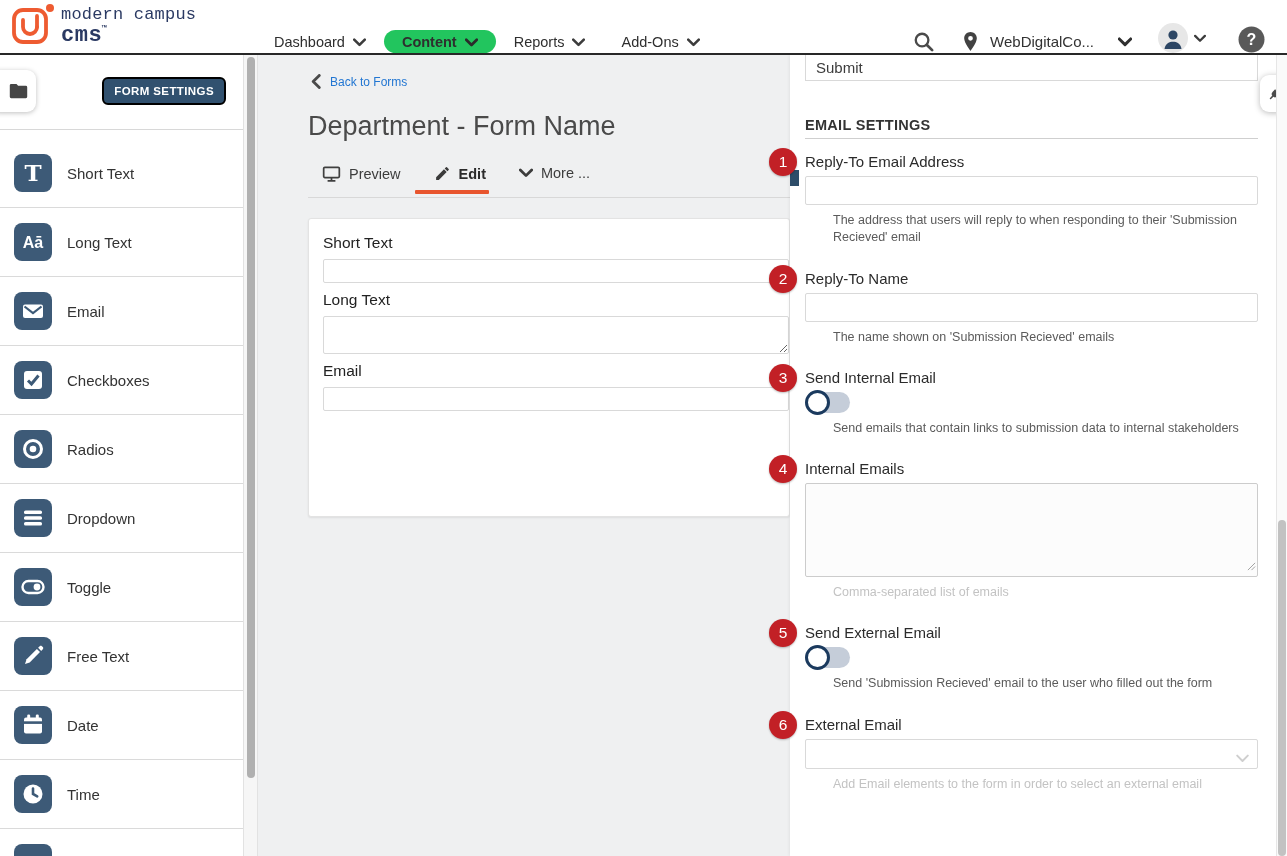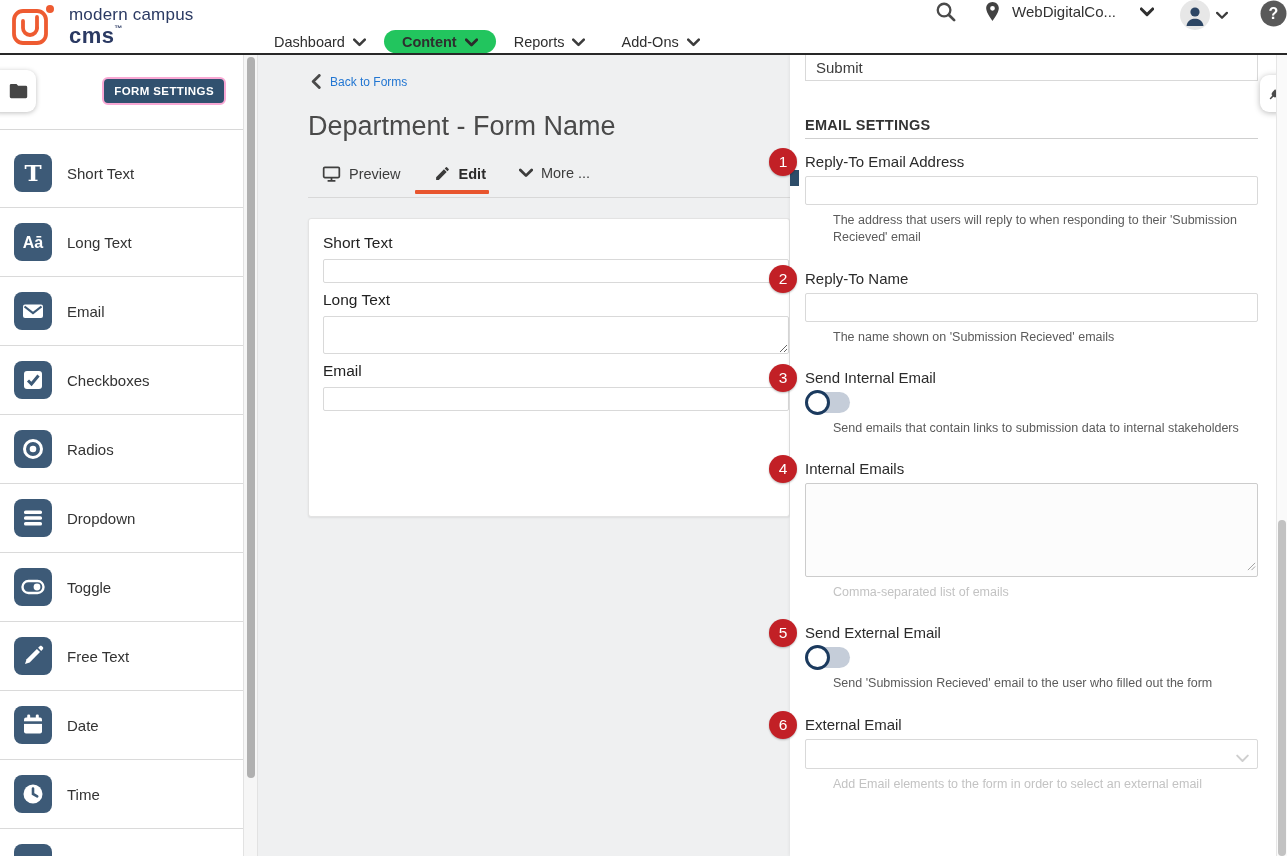--- a/index.html
+++ b/index.html
@@ -3,42 +3,42 @@
 <meta charset="utf-8">
 <style>
   * { box-sizing: border-box; margin: 0; padding: 0; }
   html,body { width:1287px; height:856px; overflow:hidden; }
   body { position:relative; background:#eff0f1; font-family:"Liberation Sans", sans-serif; color:#2e2e2e; }
 
   
   .topnav { position:absolute; top:0; left:0; width:1287px; height:55px;
     background:#fff; border-bottom:2px solid #282828; display:flex; align-items:stretch;
     padding-left:10px; z-index:50; }
-  .logo { display:flex; align-items:center; gap:13px; margin-right:28px; width:218px; }
+  .logo { display:flex; align-items:center; gap:5px; margin-right:28px; width:218px;font-family:Liberation Mono, monospace; }
   .logo-text { line-height:1; color:#2b3a63; }
   .logo-line1 { font-size:17px; letter-spacing:.2px; }
   .logo-line2 { font-size:22px; font-weight:bold; letter-spacing:.5px; margin-top:2px; }
   .logo-tm { font-size:8px; vertical-align:top; }
   .nav-menu { display:flex; align-items:stretch;margin-top:30px; }
   .nav-item { display:flex; align-items:center; gap:8px; padding:0 18px; font-size:14.5px;
     color:#2e2e2e; cursor:pointer; }
   .nav-item.active { background:#22c55e; font-weight:bold;border-radius:26px; }
-  .nav-right { margin-left:auto; display:flex; align-items:flex-start; }
+  .nav-right { margin-left:auto; display:flex; align-items:flex-end; padding-right:22px; }
   .site-picker { display:flex; align-items:center; gap:10px; margin-left:26px; font-size:15px; color:#323232; cursor:pointer; }
   .user-menu { display:flex; align-items:center; gap:6px; margin-left:26px; cursor:pointer; }
   .help-btn { margin-left:32px; cursor:pointer; display:flex; align-items:center; }
 
   
   .sidebar { position:absolute; top:55px; left:0; width:243px; bottom:0; background:#fff; z-index:10; overflow:hidden; }
   .sidebar-header { position:relative; height:75px; border-bottom:1px solid #d8d8d8; }
   .folder-card { position:absolute; left:-10px; top:15px; width:46px; height:42px; background:#fff;
     border-radius:9px; box-shadow:0 1px 5px rgba(0,0,0,.25); display:flex; align-items:center;
     justify-content:flex-end; padding-right:8px; cursor:pointer; }
   .form-settings-btn { position:absolute; right:17px; top:22px; background:#31516f; color:#fff;
-    border:2px solid #f9a8d4; border-radius:6px; font-size:11.5px; font-weight:bold;
+    border:2px solid #000000; border-radius:6px; font-size:11.5px; font-weight:bold;
     letter-spacing:.4px; padding:6px 10px; font-family:"Liberation Sans",sans-serif; cursor:pointer; }
   .tool-list { padding-top:9px; }
   .tool-item { height:69px; display:flex; align-items:center; gap:15px; padding-left:14px;
     border-bottom:1px solid #dadada; cursor:pointer; background:#fff; }
   .tool-icon { width:38px; height:38px; border-radius:8px; background:#3d5a77; flex:0 0 auto; }
   .tool-label { font-size:15px; color:#333; }
   .side-scroll { position:absolute; left:243px; top:55px; bottom:0; width:15px; background:#f6f6f6;
     border-left:1px solid #e2e2e2; border-right:1px solid #e2e2e2; z-index:15; }
   .side-scroll .thumb { position:absolute; left:3px; top:2px; width:8px; height:721px;
     background:#b0b0b0; border-radius:4px; }

